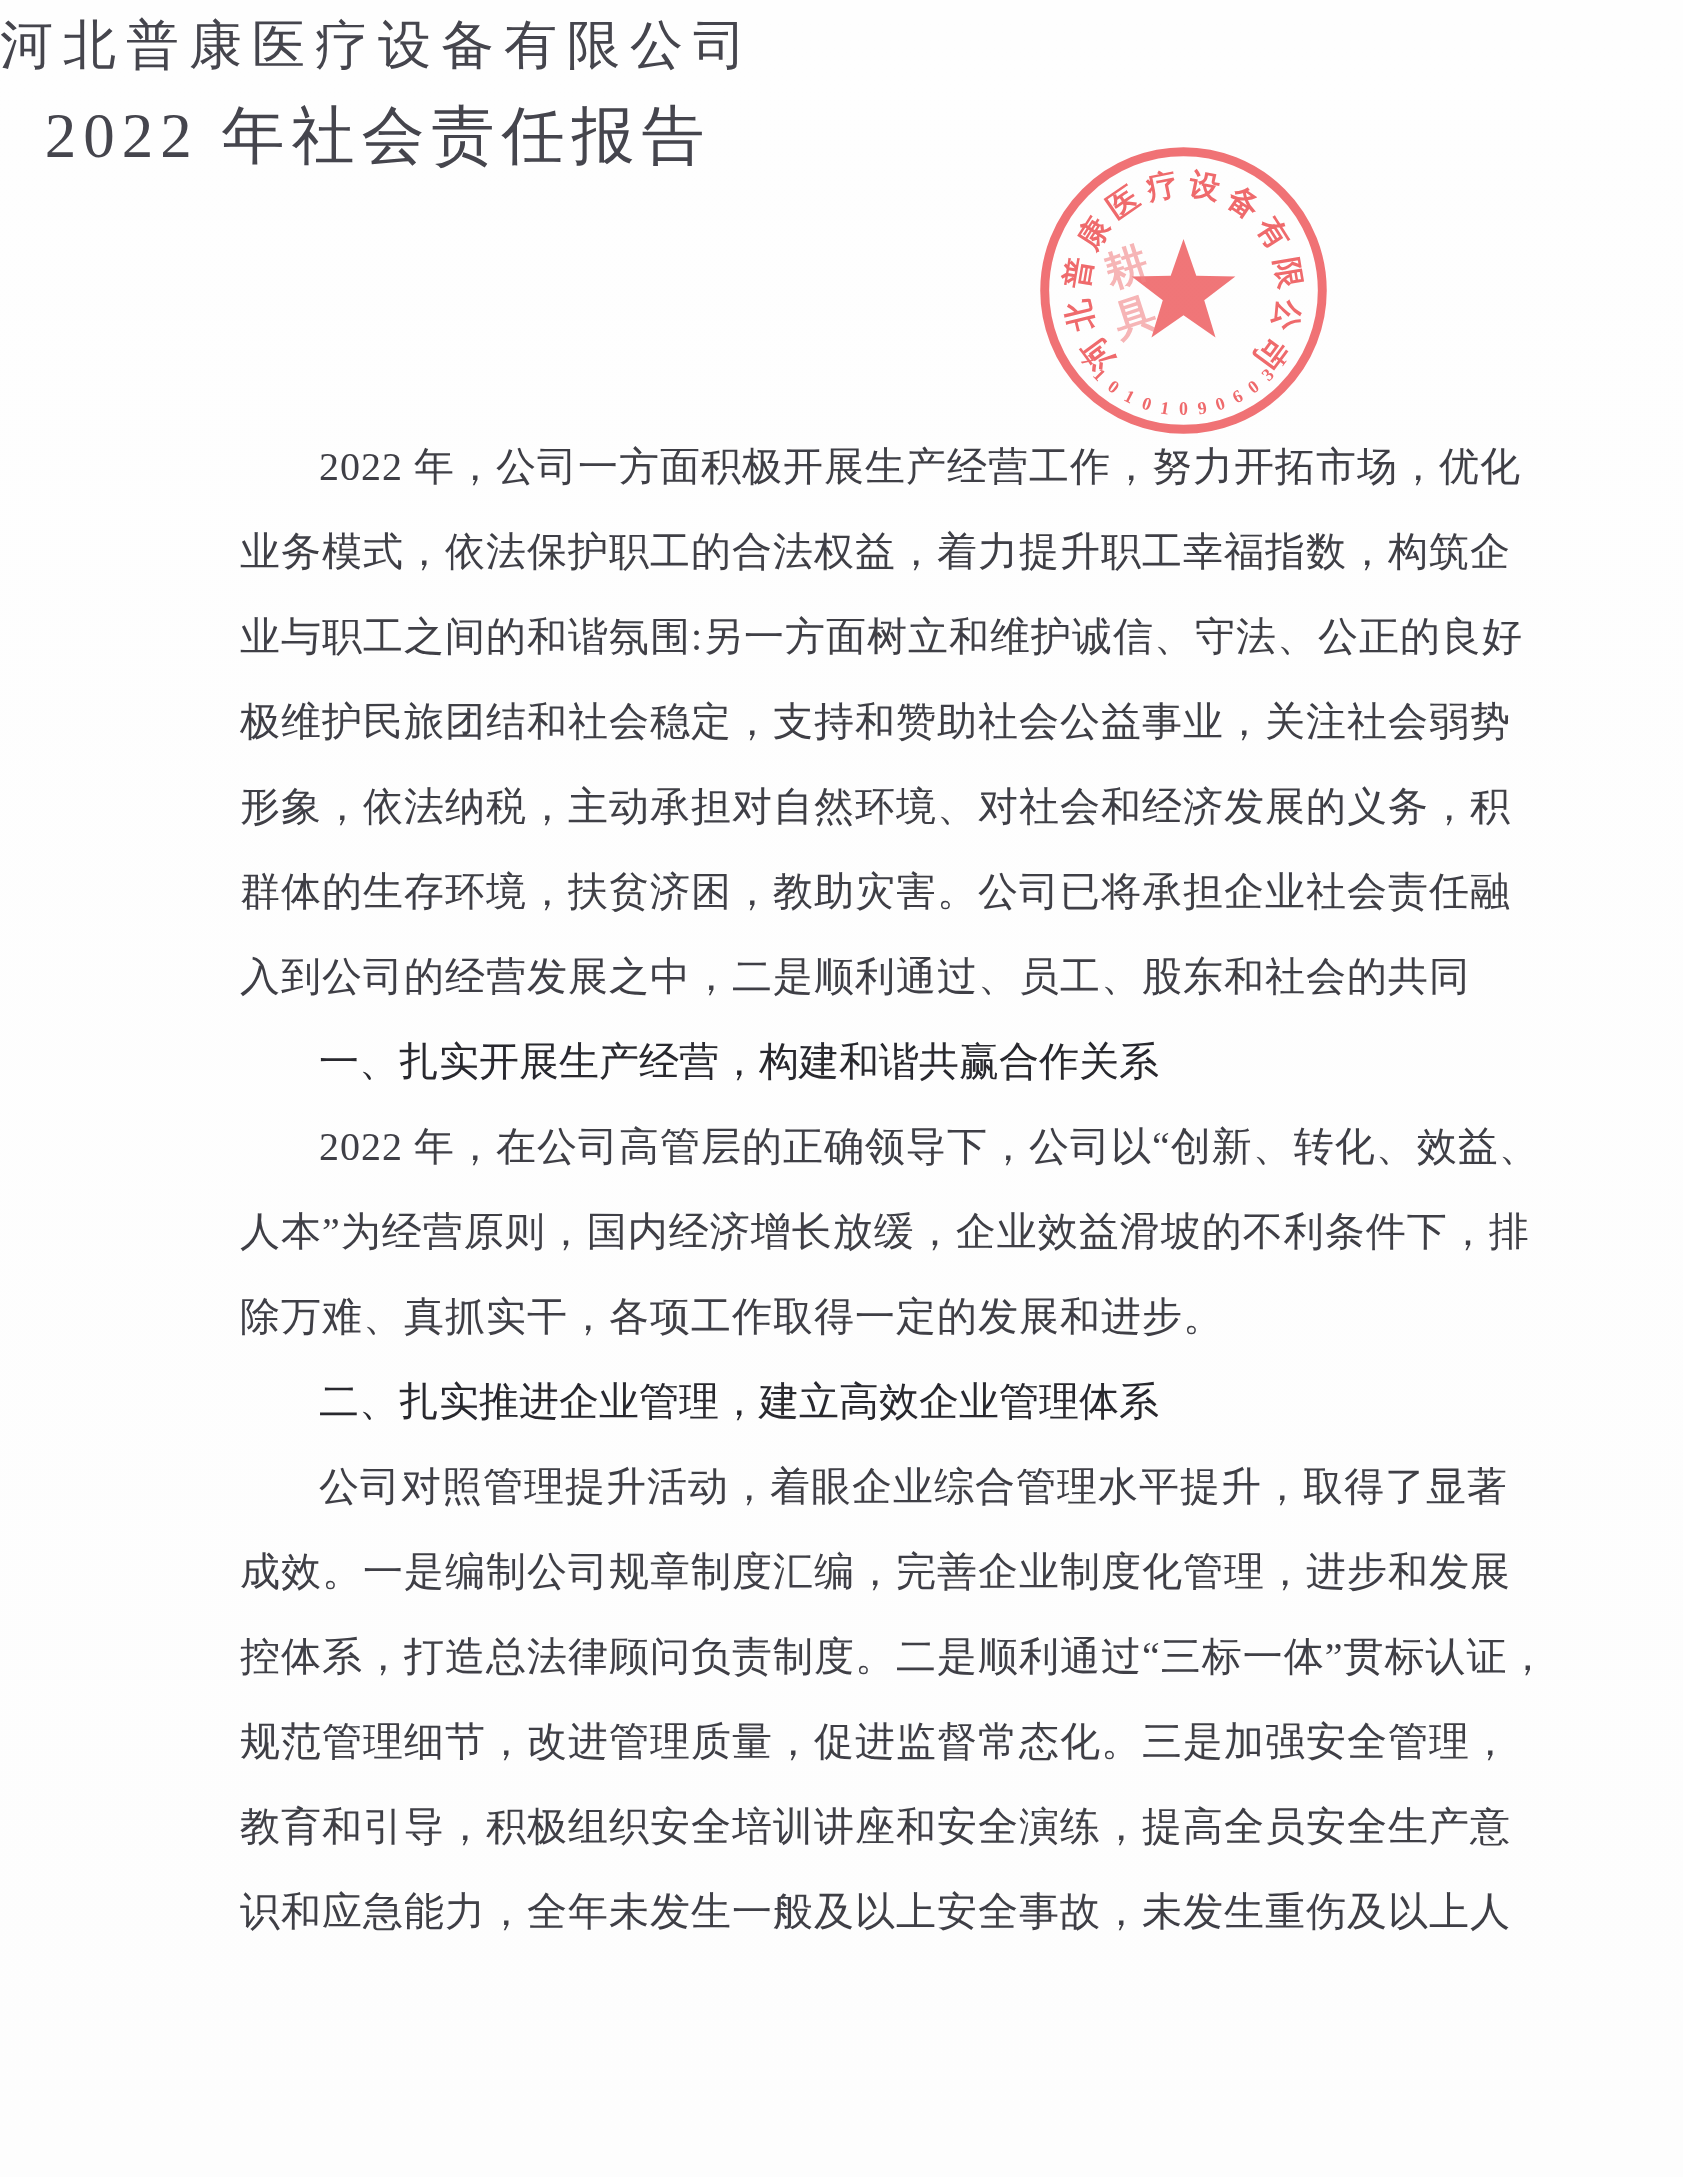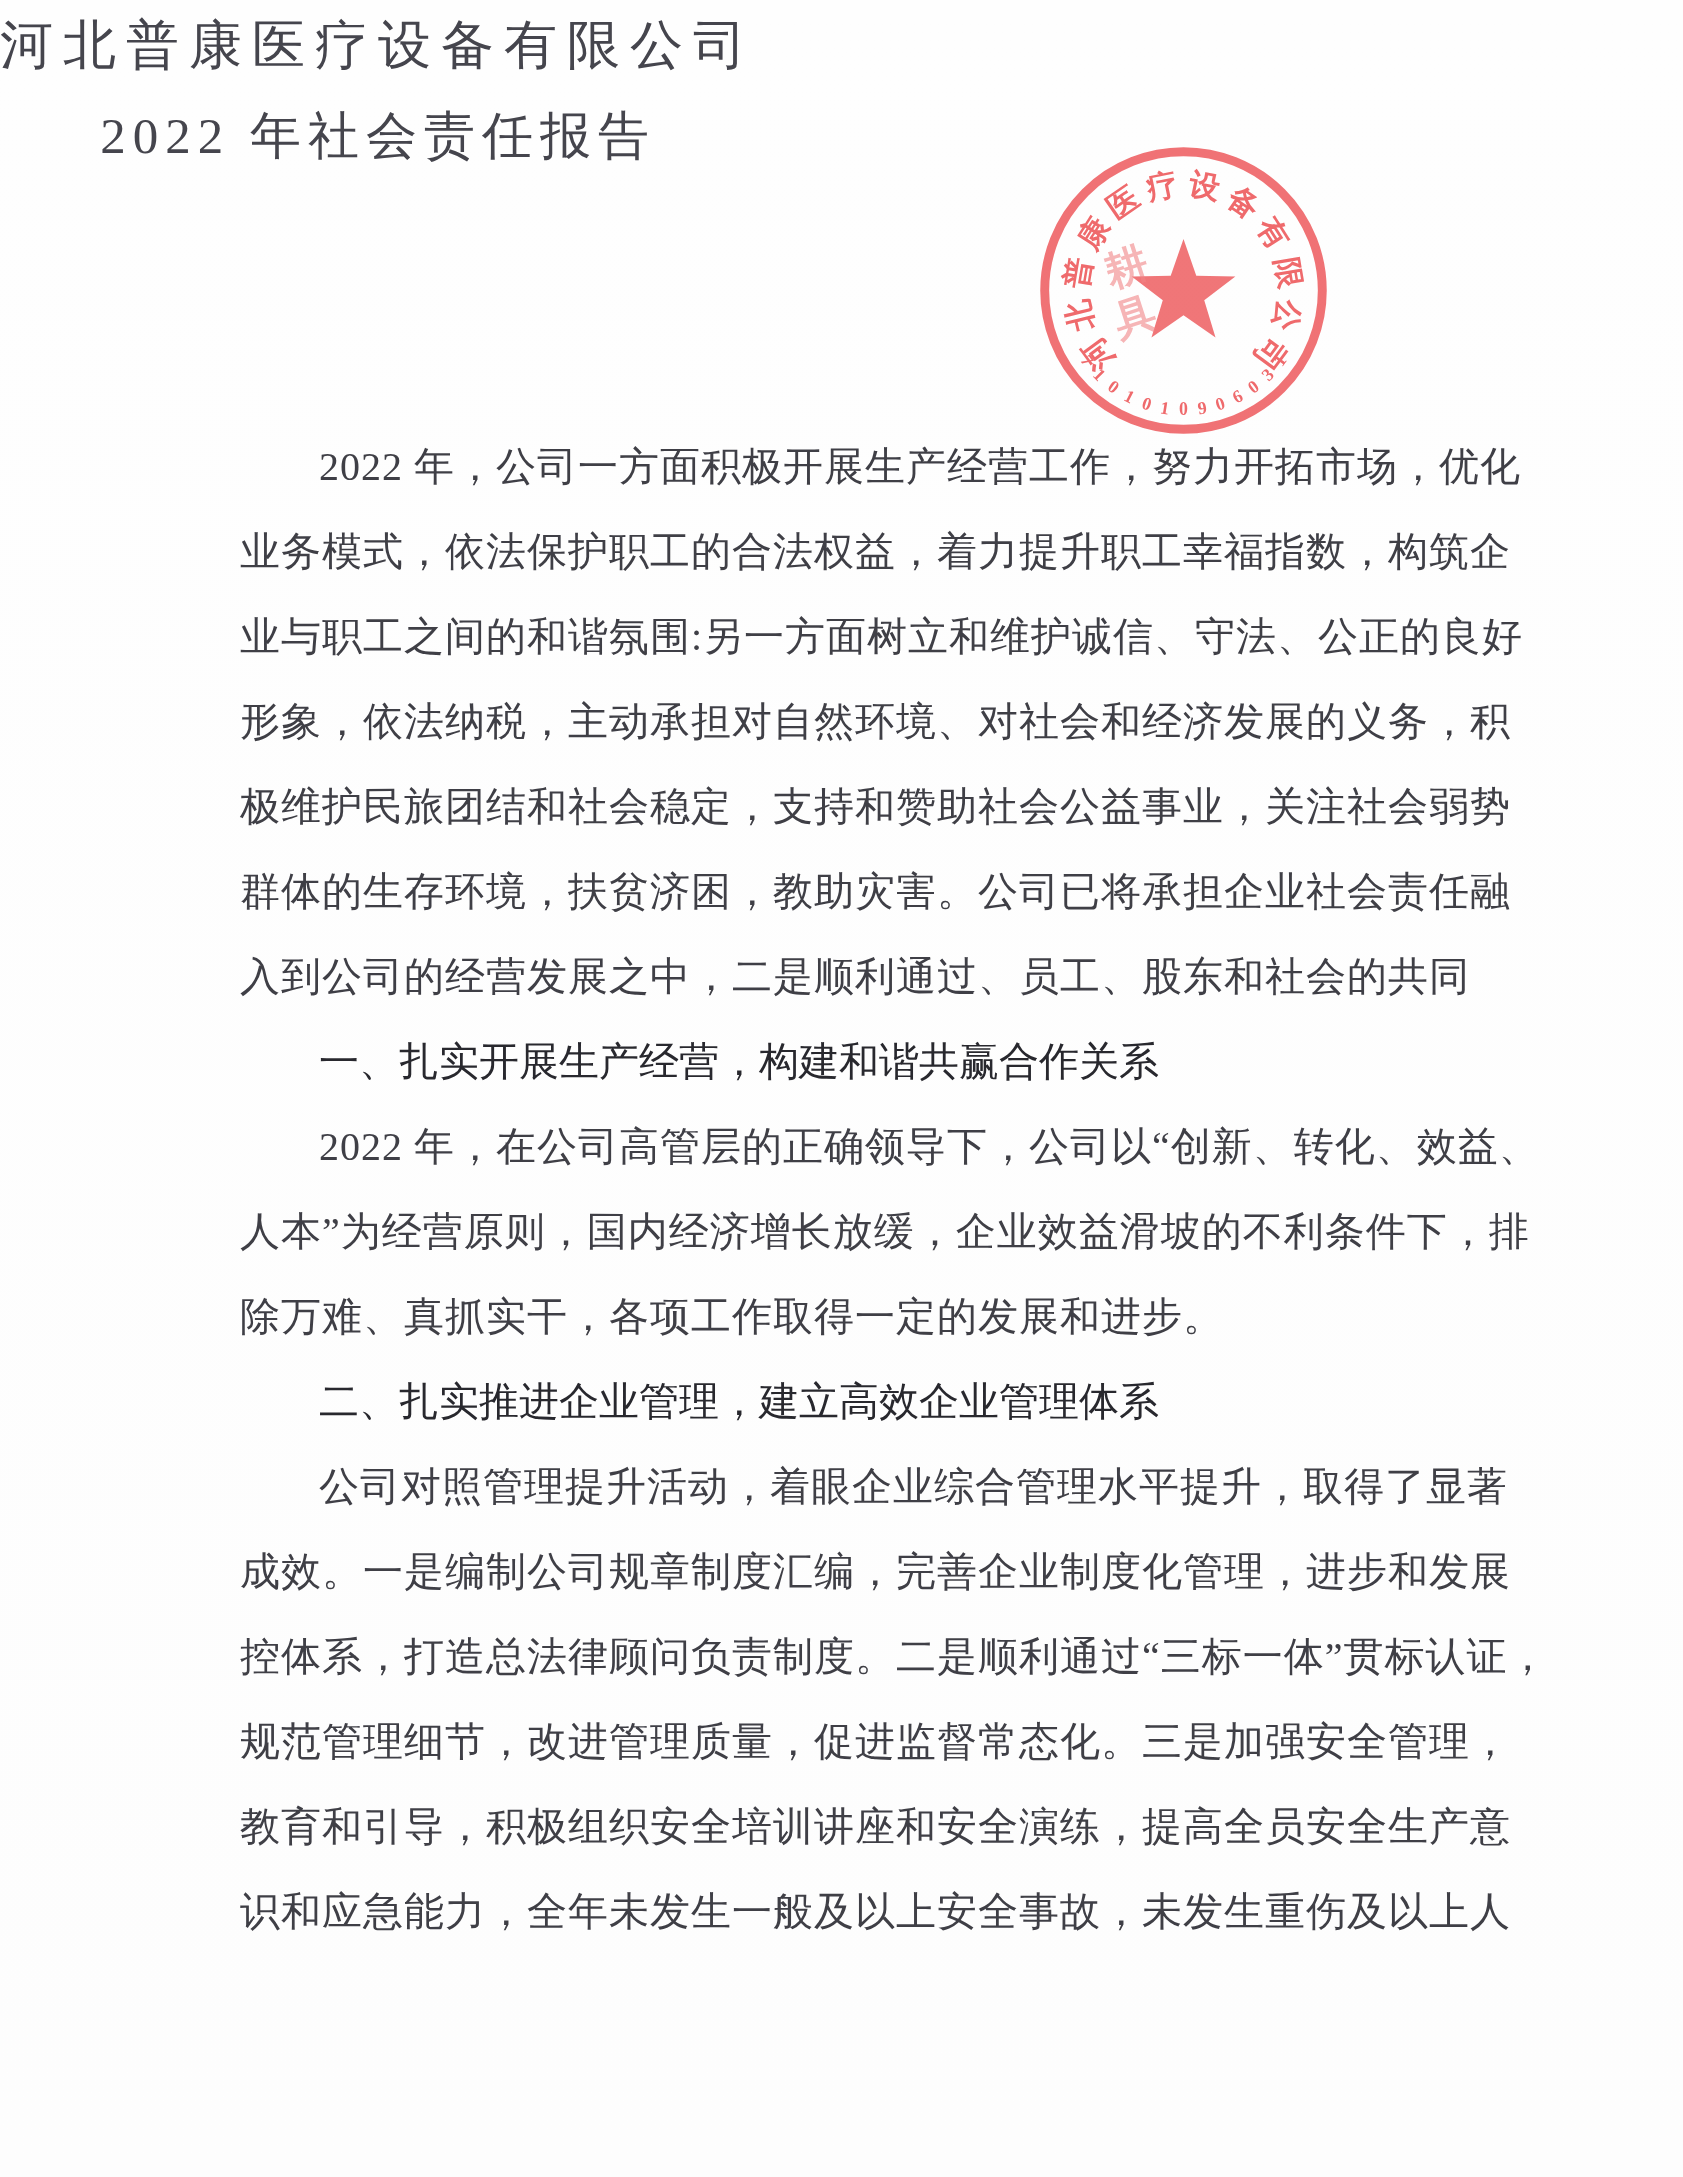--- a/index.html
+++ b/index.html
@@ -23,21 +23,21 @@
     color:#45454d;
     z-index:1;
   }
   .title-line1{
     font-size:53px;
     letter-spacing:10px;
     line-height:91px;
     white-space:nowrap;
   }
   .title-line2{
-    font-size:51px;
+    font-size:63px;
     letter-spacing:7px;
     line-height:91px;
     white-space:nowrap;
   }
   
   .doc-body{
     position:absolute;
     left:240px; top:424px;
     width:1287px;
     color:#3f3f46;
@@ -80,22 +80,22 @@
 
   <div class="title-block">
     <div class="title-line1">河北普康医疗设备有限公司</div>
     <div class="title-line2">2022 年社会责任报告</div>
   </div>
 
   <div class="doc-body" id="doc-body">
       <div class="line indent">2022 年，公司一方面积极开展生产经营工作，努力开拓市场，优化</div>
       <div class="line body">业务模式，依法保护职工的合法权益，着力提升职工幸福指数，构筑企</div>
       <div class="line body">业与职工之间的和谐氛围:另一方面树立和维护诚信、守法、公正的良好</div>
+      <div class="line body">极维护民旅团结和社会稳定，支持和赞助社会公益事业，关注社会弱势</div>
       <div class="line body">形象，依法纳税，主动承担对自然环境、对社会和经济发展的义务，积</div>
-      <div class="line body">极维护民旅团结和社会稳定，支持和赞助社会公益事业，关注社会弱势</div>
       <div class="line body">群体的生存环境，扶贫济困，教助灾害。公司已将承担企业社会责任融</div>
       <div class="line body">入到公司的经营发展之中，二是顺利通过、员工、股东和社会的共同</div>
       <div class="line heading">一、扎实开展生产经营，构建和谐共赢合作关系</div>
       <div class="line indent">2022 年，在公司高管层的正确领导下，公司以“创新、转化、效益、</div>
       <div class="line body">人本”为经营原则，国内经济增长放缓，企业效益滑坡的不利条件下，排</div>
       <div class="line body">除万难、真抓实干，各项工作取得一定的发展和进步。</div>
       <div class="line heading">二、扎实推进企业管理，建立高效企业管理体系</div>
       <div class="line indent">公司对照管理提升活动，着眼企业综合管理水平提升，取得了显著</div>
       <div class="line body">成效。一是编制公司规章制度汇编，完善企业制度化管理，进步和发展</div>
       <div class="line body">控体系，打造总法律顾问负责制度。二是顺利通过“三标一体”贯标认证，</div>

